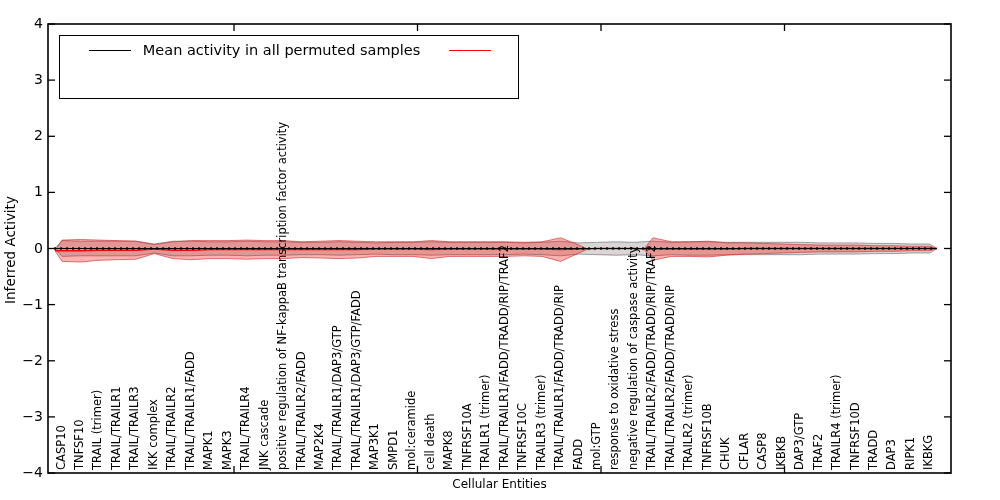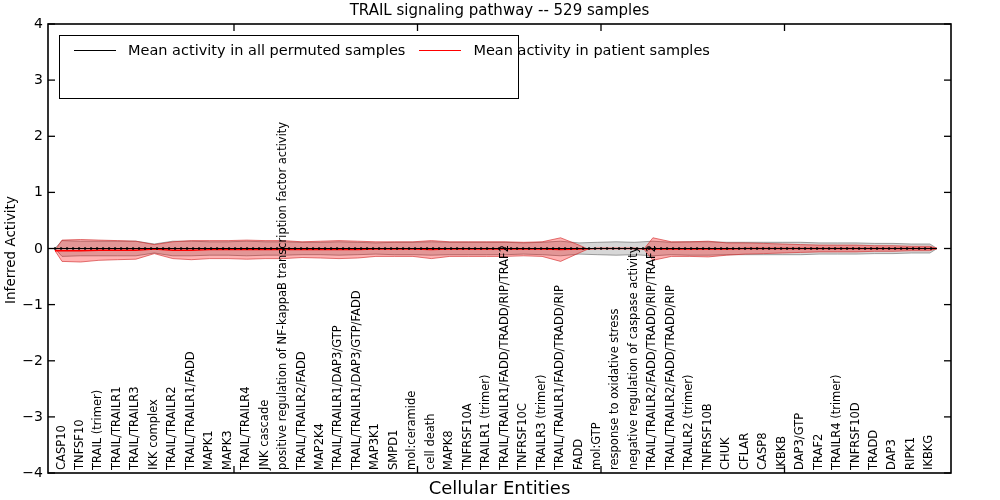--- a/index.html
+++ b/index.html
@@ -2,36 +2,35 @@
 <html><head>
 <meta charset="utf-8">
 <style>
   html,body{margin:0;padding:0;background:#fff;}
   #fig{position:relative;width:1000px;height:500px;background:#ffffff;overflow:hidden;
        font-family:"DejaVu Sans","Liberation Sans",sans-serif;color:#000;}
   #chart-title{position:absolute;left:48px;top:1px;width:903px;text-align:center;
        font-size:15px;z-index:4;}
   #ylabel{position:absolute;left:10px;top:250px;transform:translate(-50%,-50%) rotate(-90deg);
        font-size:13.5px;white-space:nowrap;z-index:4;}
-  #xlabel{position:absolute;left:48px;top:477px;width:903px;text-align:center;font-size:18px;z-index:4;}
+  #xlabel{position:absolute;left:48px;top:477px;width:903px;text-align:center;font-size:12px;z-index:4;}
   #plot-svg{position:absolute;left:0;top:0;z-index:1;}
   .ytick-label{position:absolute;left:12px;width:31px;text-align:right;font-size:14px;z-index:2;}
   .xcat-label{position:absolute;font-size:11.5px;line-height:13px;white-space:nowrap;
        transform:rotate(-90deg);transform-origin:0 0;z-index:2;}
   #legend{position:absolute;left:59px;top:35px;width:458px;height:62px;background:#ffffff;
        border:1.6px solid #000;z-index:5;display:flex;flex-direction:row;justify-content:space-evenly;}
   .legend-row{display:flex;align-items:center;height:28px;}
   .legend-line{width:42px;height:0;border-top:1.8px solid #000;margin-left:14px;margin-right:12px;flex:none;}
   .legend-text{font-size:14.5px;white-space:nowrap;}
 </style>
 </head>
 <body>
 
 <div id="fig">
-  <div id="chart-title">TRAIL signaling pathway -- 529 samples</div>
   <div id="ylabel">Inferred Activity</div>
   <div id="xlabel">Cellular Entities</div>
 
   <svg id="plot-svg" width="1000" height="500">
       <path d="M55.0,248.5L62.0,240.6L80.5,241.2L98.9,241.2L117.4,241.2L135.9,241.2L154.3,244.0L172.8,241.2L191.3,241.2L209.7,241.8L228.2,241.8L246.7,241.2L265.1,241.8L283.6,241.8L302.1,242.3L320.5,242.3L339.0,241.8L357.5,242.3L375.9,242.9L394.4,242.3L412.9,242.3L431.3,241.8L449.8,242.3L468.3,242.3L486.7,242.3L505.2,242.3L523.7,242.9L542.1,242.3L560.6,241.2L579.0,242.9L597.5,242.3L616.0,241.8L634.4,242.3L652.9,241.2L671.4,242.3L689.8,241.8L708.3,241.8L726.8,242.3L745.2,242.3L763.7,242.3L782.2,242.3L800.6,242.3L819.1,242.9L837.6,242.9L856.0,242.9L874.5,243.4L893.0,243.4L911.4,244.0L929.9,244.0L937.0,248.5L937.0,248.5L929.9,253.0L911.4,253.0L893.0,253.6L874.5,253.6L856.0,254.1L837.6,254.1L819.1,254.1L800.6,254.7L782.2,254.7L763.7,254.7L745.2,254.7L726.8,254.7L708.3,255.2L689.8,255.2L671.4,254.7L652.9,255.8L634.4,254.7L616.0,255.2L597.5,254.7L579.0,254.1L560.6,255.8L542.1,254.7L523.7,254.1L505.2,254.7L486.7,254.7L468.3,254.7L449.8,254.7L431.3,255.2L412.9,254.7L394.4,254.7L375.9,254.1L357.5,254.7L339.0,255.2L320.5,254.7L302.1,254.7L283.6,255.2L265.1,255.2L246.7,255.8L228.2,255.2L209.7,255.2L191.3,255.8L172.8,255.8L154.3,253.0L135.9,255.8L117.4,255.8L98.9,255.8L80.5,255.8L62.0,256.4L55.0,248.5Z" fill="rgba(130,130,130,0.32)" stroke="rgba(90,90,90,0.55)" stroke-width="1" stroke-linejoin="round"></path>
       <path d="M55.0,250.7L62.0,240.1L80.5,239.5L98.9,240.1L117.4,240.6L135.9,241.2L154.3,244.6L172.8,241.8L191.3,240.6L209.7,240.6L228.2,240.6L246.7,240.1L265.1,240.6L283.6,240.6L302.1,241.8L320.5,241.2L339.0,240.6L357.5,241.2L375.9,241.8L394.4,241.8L412.9,241.8L431.3,240.6L449.8,241.8L468.3,241.8L486.7,241.8L505.2,241.8L523.7,242.3L542.1,241.8L560.6,237.8L579.0,245.1L588.0,249.1L588.0,249.1L579.0,253.0L560.6,261.4L542.1,256.4L523.7,255.8L505.2,256.4L486.7,256.4L468.3,256.4L449.8,256.4L431.3,258.6L412.9,256.4L394.4,256.4L375.9,256.4L357.5,258.0L339.0,258.6L320.5,258.0L302.1,257.5L283.6,258.6L265.1,258.6L246.7,259.2L228.2,258.6L209.7,258.6L191.3,259.7L172.8,258.6L154.3,253.6L135.9,259.2L117.4,259.7L98.9,260.3L80.5,262.0L62.0,261.4L55.0,250.7Z" fill="rgba(255,0,0,0.30)" stroke="rgba(211,47,47,0.65)" stroke-width="1" stroke-linejoin="round"></path>
       <path d="M643.9,249.1L652.9,237.8L671.4,241.8L689.8,241.8L708.3,241.2L726.8,242.9L745.2,242.9L763.7,243.4L782.2,244.0L800.6,244.6L819.1,245.1L837.6,245.1L856.0,245.1L874.5,245.7L893.0,245.7L911.4,246.3L929.9,246.3L937.0,248.5L937.0,248.5L929.9,250.7L911.4,250.7L893.0,251.3L874.5,251.3L856.0,251.9L837.6,251.9L819.1,251.9L800.6,252.4L782.2,253.0L763.7,253.6L745.2,254.1L726.8,255.2L708.3,256.9L689.8,256.4L671.4,256.4L652.9,260.3L643.9,249.1Z" fill="rgba(255,0,0,0.30)" stroke="rgba(211,47,47,0.65)" stroke-width="1" stroke-linejoin="round"></path>
       <path d="M55,250.7L62.0,250.7L80.5,250.7L98.9,250.2L117.4,250.2L135.9,250.2L154.3,249.1L172.8,250.2L191.3,250.2L209.7,249.6L228.2,249.6L246.7,249.6L265.1,249.6L283.6,249.6L302.1,249.6L320.5,249.6L339.0,249.6L357.5,249.6L375.9,249.1L394.4,249.1L412.9,249.1L431.3,249.6L449.8,249.1L468.3,249.1L486.7,249.1L505.2,249.1L523.7,249.1L542.1,249.1L560.6,249.6L579.0,249.1L597.5,248.5L616.0,248.5L634.4,248.5L652.9,249.1L671.4,249.1L689.8,249.1L708.3,249.1L726.8,249.1L745.2,248.5L763.7,248.5L782.2,248.5L800.6,248.5L819.1,248.5L837.6,248.5L856.0,248.5L874.5,248.5L893.0,248.5L911.4,248.5L929.9,248.5L937,248.5" fill="none" stroke="#ff0000" stroke-width="1.4"></path>
       <path d="M55,248.5L62.0,248.5L80.5,248.5L98.9,248.5L117.4,248.5L135.9,248.5L154.3,248.5L172.8,248.5L191.3,248.5L209.7,248.5L228.2,248.5L246.7,248.5L265.1,248.5L283.6,248.5L302.1,248.5L320.5,248.5L339.0,248.5L357.5,248.5L375.9,248.5L394.4,248.5L412.9,248.5L431.3,248.5L449.8,248.5L468.3,248.5L486.7,248.5L505.2,248.5L523.7,248.5L542.1,248.5L560.6,248.5L579.0,248.5L597.5,248.5L616.0,248.5L634.4,248.5L652.9,248.5L671.4,248.5L689.8,248.5L708.3,248.5L726.8,248.5L745.2,248.5L763.7,248.5L782.2,248.5L800.6,248.5L819.1,248.5L837.6,248.5L856.0,248.5L874.5,248.5L893.0,248.5L911.4,248.5L929.9,248.5L937,248.5" fill="none" stroke="#000000" stroke-width="1.2"></path>
       <path d="M55,248.5L62.0,248.5L80.5,248.5L98.9,248.5L117.4,248.5L135.9,248.5L154.3,248.5L172.8,248.5L191.3,248.5L209.7,248.5L228.2,248.5L246.7,248.5L265.1,248.5L283.6,248.5L302.1,248.5L320.5,248.5L339.0,248.5L357.5,248.5L375.9,248.5L394.4,248.5L412.9,248.5L431.3,248.5L449.8,248.5L468.3,248.5L486.7,248.5L505.2,248.5L523.7,248.5L542.1,248.5L560.6,248.5L579.0,248.5L597.5,248.5L616.0,248.5L634.4,248.5L652.9,248.5L671.4,248.5L689.8,248.5L708.3,248.5L726.8,248.5L745.2,248.5L763.7,248.5L782.2,248.5L800.6,248.5L819.1,248.5L837.6,248.5L856.0,248.5L874.5,248.5L893.0,248.5L911.4,248.5L929.9,248.5L937,248.5" fill="none" stroke="#000" stroke-width="2.5" stroke-dasharray="0.1 5.9" stroke-linecap="round"></path>
@@ -126,16 +125,15 @@
       <div class="xcat-label" style="left: 922.402px; top: 470px;">IKBKG</div>
     </div>
 
   <div id="legend">
     <div class="legend-row">
       <span class="legend-line" id="legline0" style="border-top-color: rgb(0, 0, 0);"></span>
       <span class="legend-text">Mean activity in all permuted samples</span>
     </div>
     <div class="legend-row">
       <span class="legend-line" id="legline1" style="border-top-color: rgb(255, 0, 0);"></span>
-      <span class="legend-text">Mean activity in patient samples</span>
     </div>
   </div>
 </div>
 
 </body></html>

